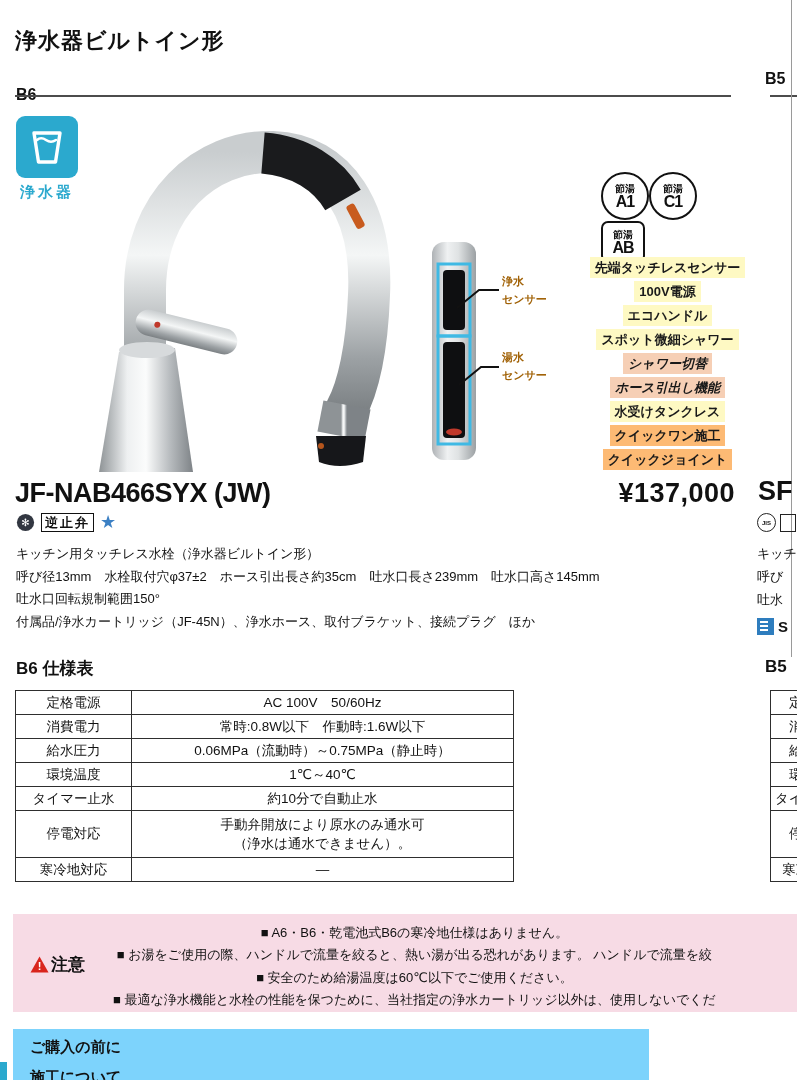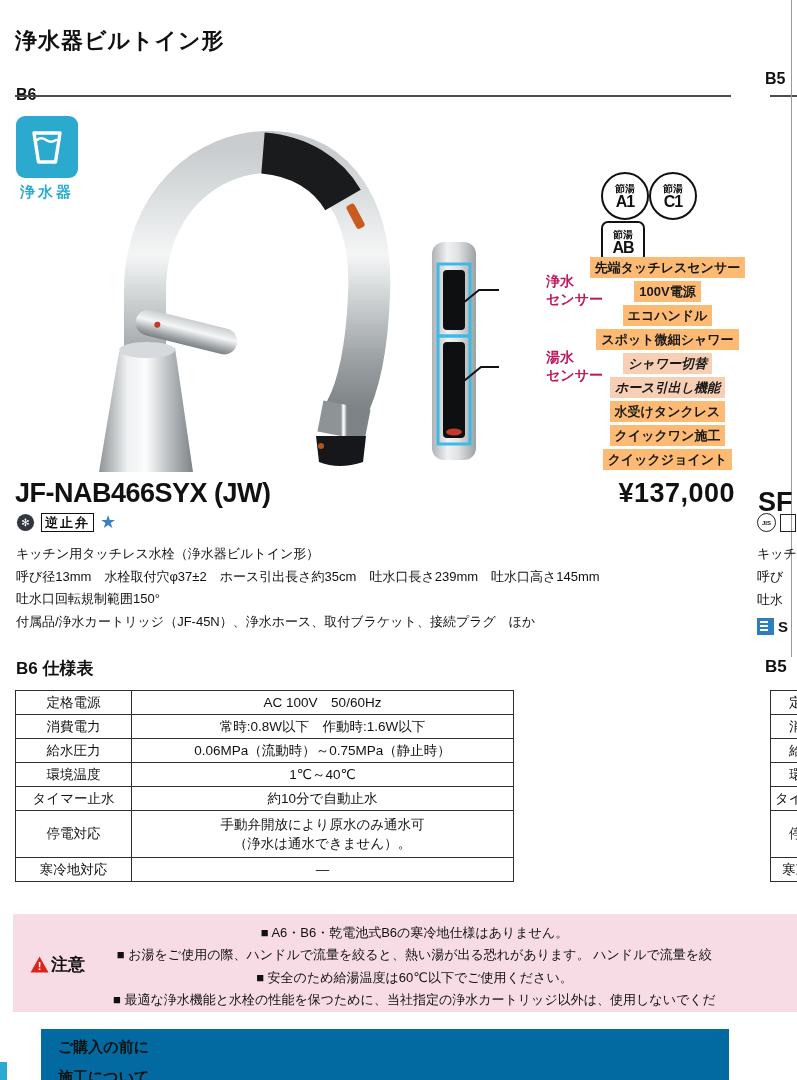--- a/index.html
+++ b/index.html
@@ -17,39 +17,39 @@
 
   
   .purifier-box{left:16px;top:116px;width:62px;height:62px;border-radius:9px;background:#2BA9CE;
                 display:flex;align-items:center;justify-content:center;}
   .purifier-label{left:14px;top:183px;width:66px;text-align:center;font-size:15px;font-weight:bold;
                   color:#2BA9CE;letter-spacing:3px;}
 
   
   .main-photo{left:85px;top:100px;}
   .detail-photo{left:416px;top:238px;}
-  .sensor-label{font-size:14px;font-weight:bold;line-height:18px;color:#be185d;margin-left:44px;}
+  .sensor-label{font-size:11px;font-weight:bold;line-height:18px;color:#a16207;}
   .sensor-top{left:502px;top:272px;}
   .sensor-bottom{left:502px;top:348px;}
 
   
   .badge-circle{width:44px;height:44px;border:2.5px solid #111;border-radius:50%;
                 display:flex;flex-direction:column;align-items:center;justify-content:center;background:#fff;}
   .badge-square{width:40px;height:38px;border:2.5px solid #111;border-radius:7px;
                 display:flex;flex-direction:column;align-items:center;justify-content:center;background:#fff;}
   .badge-l1{font-size:10px;font-weight:bold;line-height:11px;}
   .badge-l2{font-size:16px;font-weight:bold;line-height:16px;letter-spacing:-1px;}
   .b-a1{left:601px;top:172px;}
   .b-c1{left:649px;top:172px;}
   .b-ab{left:601px;top:221px;}
 
   
   .features{left:597px;top:257px;width:141px;display:flex;flex-direction:column;align-items:center;gap:3px;}
   .chip{font-size:13px;font-weight:bold;line-height:17px;padding:2px 5px;white-space:nowrap;color:#1a1a1a;}
-  .c-green{background:#fdba74;text-align:right;}
+  .c-green{background:#fef9c3;text-align:right;}
   .c-salmon{background:#F6CFB5;font-style:italic;}
   .c-blue{background:#fdba74;}
 
   
   .model{left:15px;top:478px;font-size:27px;font-weight:bold;letter-spacing:-0.5px;}
   .price{top:478px;right:62px;font-size:27px;font-weight:bold;letter-spacing:0.5px;}
   .marks-row{left:16px;top:511px;display:flex;align-items:center;gap:6px;height:22px;}
   .valve-box{border:1.5px solid #111;font-size:13px;font-weight:bold;padding:0 3px;line-height:17px;letter-spacing:2px;text-align:center;}
   .star{color:#3C80C4;font-size:18px;line-height:18px;}
 
@@ -59,21 +59,21 @@
   .spec-heading{left:16px;top:657px;font-size:17px;font-weight:bold;}
   table.spec{left:15px;top:690px;border-collapse:collapse;table-layout:fixed;}
   table.spec td{border:1.6px solid #2e2e2e;font-size:13.5px;text-align:center;padding:1px 4px;}
   table.spec td.lbl{width:107px;}
   table.spec td.val{width:373px;margin-top:24px;}
   tr.h24 td{height:21px;}
   tr.h48 td{height:44px;}
   .prewrap{white-space:pre-line;line-height:19px;}
 
   
-  .model-frag{left:758px;top:487px;font-size:27px;font-weight:bold;}
+  .model-frag{left:758px;top:476px;font-size:27px;font-weight:bold;}
   .r-marks{left:757px;top:513px;display:flex;align-items:center;gap:4px;}
   .jis-circle{width:17px;height:17px;border:1.5px solid #222;border-radius:50%;
               display:flex;align-items:center;justify-content:center;font-size:6px;font-weight:bold;}
   .r-box-frag{width:14px;height:16px;border:1.5px solid #222;}
   .r-desc{left:757px;font-size:13px;white-space:nowrap;}
   .r-icon-row{left:757px;top:618px;display:flex;align-items:center;gap:4px;}
   .doc-icon{width:17px;height:17px;background:#2E7DBE;position:relative;}
   .doc-icon::after{content:"";position:absolute;left:3px;top:3px;width:8px;height:2px;background:#fff;box-shadow:0 4px 0 #fff,0 8px 0 #fff;}
   .r-icon-letter{font-size:15px;font-weight:bold;}
   .spec-heading-r{left:765px;top:657px;font-size:17px;font-weight:bold;}
@@ -82,21 +82,21 @@
   table.spec-r td.lbl{width:107px;}
 
   
   .warning{left:13px;top:914px;width:784px;height:98px;background:#F7DBE5;}
   .warn-label{position:absolute;left:17px;top:39px;display:flex;align-items:center;gap:2px;}
   .warn-label-text{font-size:17px;font-weight:bold;}
   .warn-items{position:absolute;left:100px;top:8px;}
   .warn-item{font-size:13px;line-height:22.3px;white-space:nowrap;text-align:center;}
 
   
-  .footer{left:13px;top:1029px;width:688px;height:51px;background:#0369a1;margin-left:28px;}
+  .footer{left:13px;top:1029px;width:636px;height:51px;background:#7dd3fc;}
   .footer-h1{position:absolute;left:17px;top:9px;font-size:15px;font-weight:bold;}
   .footer-h2{position:absolute;left:17px;top:39px;font-size:15px;font-weight:bold;}
   .corner-marker{left:0;top:1062px;width:7px;height:18px;background:#2BA9CE;}
 </style>
 </head>
 <body>
 
 <div id="page">
 
   <div class="abs page-title">浄水器ビルトイン形</div>

